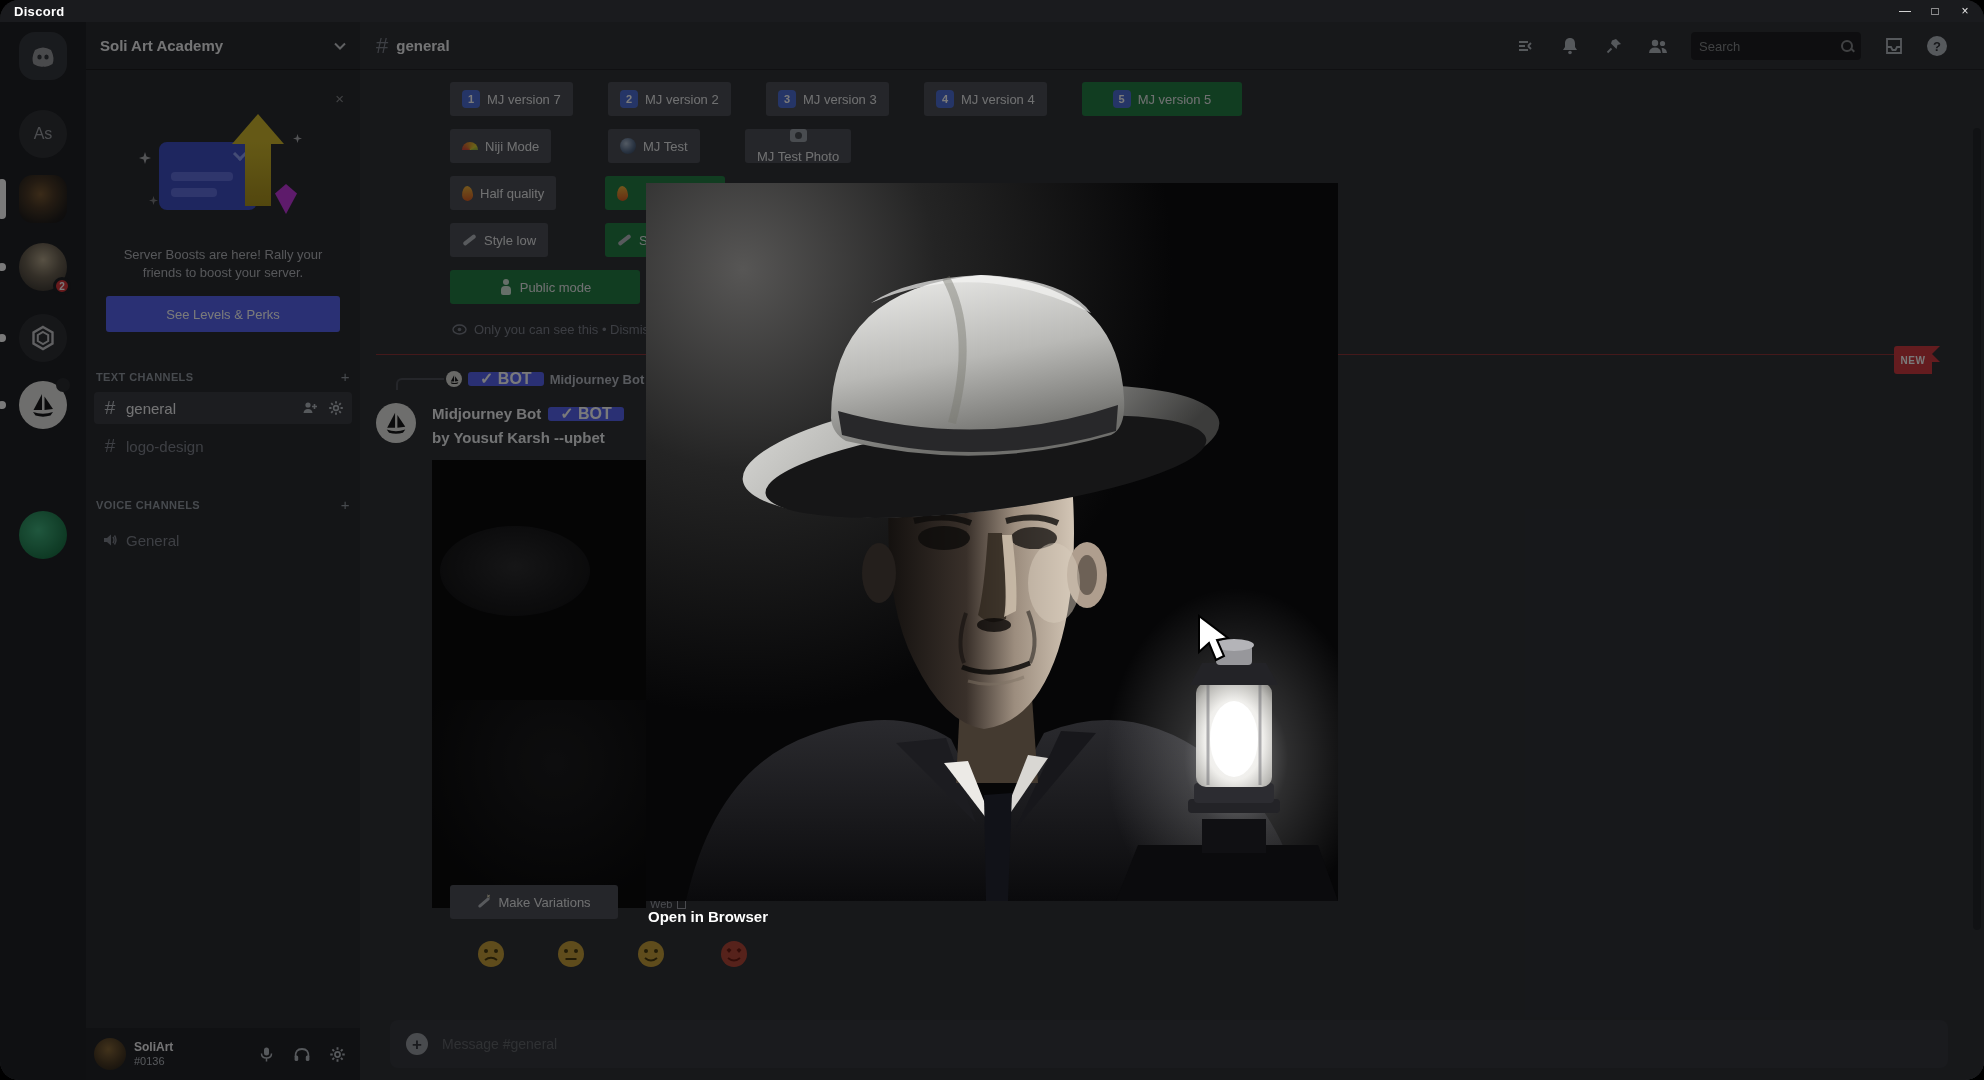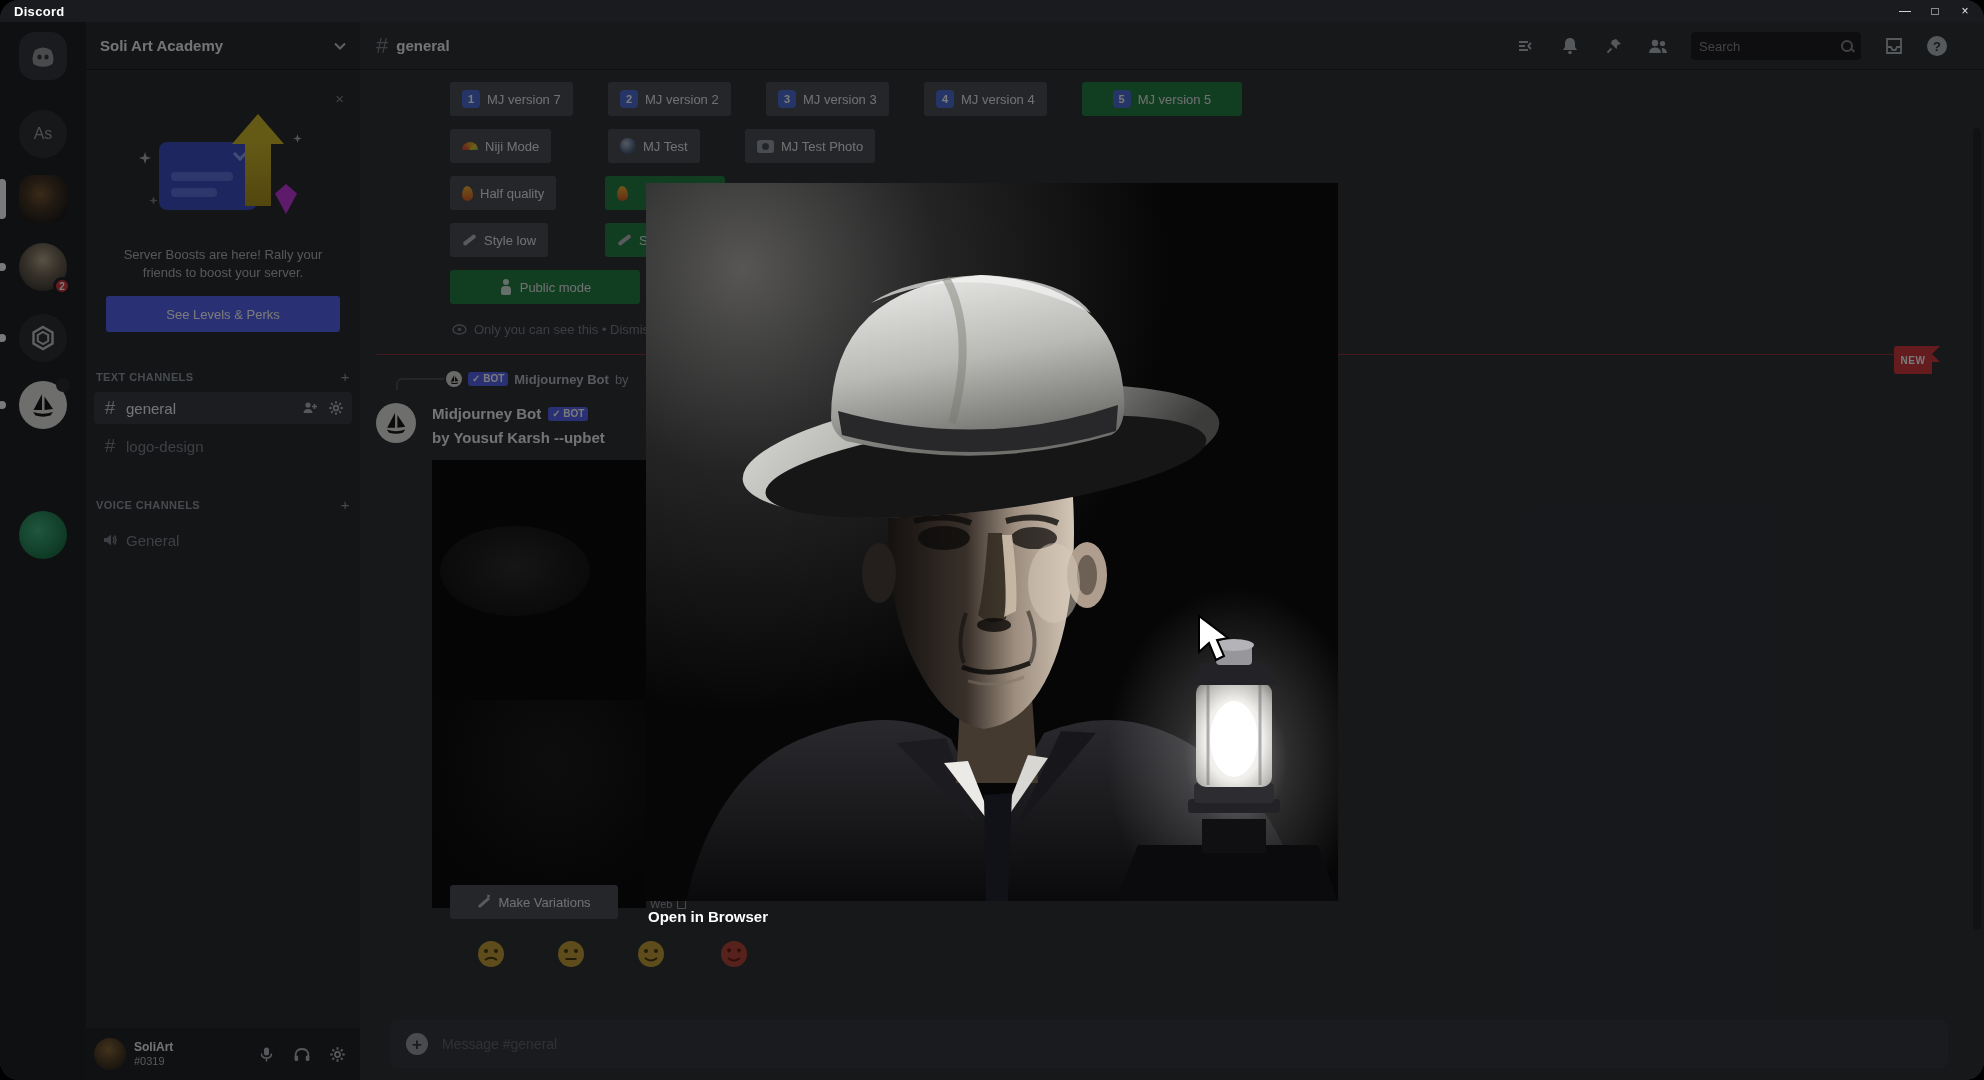--- a/index.html
+++ b/index.html
@@ -132,22 +132,22 @@
   .new-badge { position:absolute; top:276px; right:52px; width:38px; height:28px; background:#d23b41;
     border-radius:3px 0 0 3px; color:#fff; font-size:10px; font-weight:bold; display:flex; align-items:center;
     justify-content:center; letter-spacing:.5px; }
   .new-badge::after { content:""; position:absolute; right:-8px; top:0; border-top:8px solid #d23b41;
     border-bottom:8px solid #d23b41; border-right:8px solid transparent; }
 
   .reply-line { position:absolute; top:308px; left:36px; width:48px; height:12px;
     border-left:2px solid #4e5058; border-top:2px solid #4e5058; border-top-left-radius:6px; }
   .reply-row { position:absolute; top:300px; left:86px; display:flex; align-items:center; gap:6px; height:18px; }
   .reply-avatar { width:16px; height:16px; border-radius:50%; background:#dcdcd8; display:flex; align-items:center; justify-content:center; }
-  .bot-badge { background:#5865f2; color:#fff; font-size:10px; font-weight:600; border-radius:3px;
-    padding:1px 4px; line-height:12px; white-space:nowrap; }
+  .bot-badge { background:#5865f2; color:#fff; font-size:16px; font-weight:600; border-radius:3px;
+    padding:1px 12px; line-height:12px; white-space:nowrap; }
   .reply-name { color:#b8bcc4; font-size:13px; font-weight:600; }
   .reply-preview { color:#9a9da3; font-size:13px; }
 
   .msg-avatar { position:absolute; top:333px; left:16px; width:40px; height:40px; border-radius:50%;
     background:#e7e7e4; display:flex; align-items:center; justify-content:center; }
   .msg-head { position:absolute; top:335px; left:72px; display:flex; align-items:center; gap:7px; }
   .msg-author { color:#f2f3f5; font-size:15px; font-weight:600; }
   .msg-content { position:absolute; top:359px; left:72px; width:212px; overflow:hidden; white-space:nowrap;
     color:#eef0f2; font-size:15px; font-weight:bold; }
   .attach-peek { position:absolute; top:390px; left:72px; width:214px; height:448px; background:#0b0b0c; overflow:hidden; }
@@ -294,21 +294,21 @@
           <path d="M2 6 h3 L9 2.5 v11 L5 10 H2 Z" fill="#80848e"></path>
           <path d="M11 5 Q13 8 11 11 M12.5 3.5 Q15.5 8 12.5 12.5" stroke="#80848e" stroke-width="1.4" fill="none"></path>
         </svg>
         <span>General</span>
       </div>
 
       <div class="userbar">
         <span class="uavatar"></span>
         <span class="uinfo">
           <div class="uname">SoliArt</div>
-          <div class="utag">#0319</div>
+          <div class="utag">#0136</div>
         </span>
         <span class="ubtns">
           <svg width="17" height="17" viewBox="0 0 17 17">
             <rect x="6" y="1.5" width="5" height="8" rx="2.5" fill="#b5bac1"></rect>
             <path d="M3.5 7.5 Q3.5 12 8.5 12 Q13.5 12 13.5 7.5 M8.5 12 v3.5" stroke="#b5bac1" stroke-width="1.5" fill="none"></path>
           </svg>
           <svg width="18" height="17" viewBox="0 0 18 17">
             <path d="M2.5 11 Q2 3 9 3 Q16 3 15.5 11" stroke="#b5bac1" stroke-width="1.8" fill="none"></path>
             <rect x="1.6" y="9.5" width="3.6" height="5.6" rx="1.6" fill="#b5bac1"></rect>
             <rect x="12.8" y="9.5" width="3.6" height="5.6" rx="1.6" fill="#b5bac1"></rect>
@@ -390,21 +390,21 @@
         </button>
 
         <button class="btn" style="top:59px;left:90px;">
           <span class="rainbow"></span>
           <span>Niji Mode</span>
         </button>
         <button class="btn" style="top:59px;left:248px;">
           <span class="swirl"></span>
           <span>MJ Test</span>
         </button>
-        <button class="btn" style="top:59px;left:385px;">
+        <button class="btn" style="top:59px;left:385px;flex-direction:column;">
           <span class="cam"></span>
           <span>MJ Test Photo</span>
         </button>
 
         <button class="btn" style="top:106px;left:90px;">
           <span class="flame"></span>
           <span>Half quality</span>
         </button>
         <button class="btn green" style="top:106px;left:245px;width:120px;justify-content:flex-start;">
           <span class="flame"></span>

